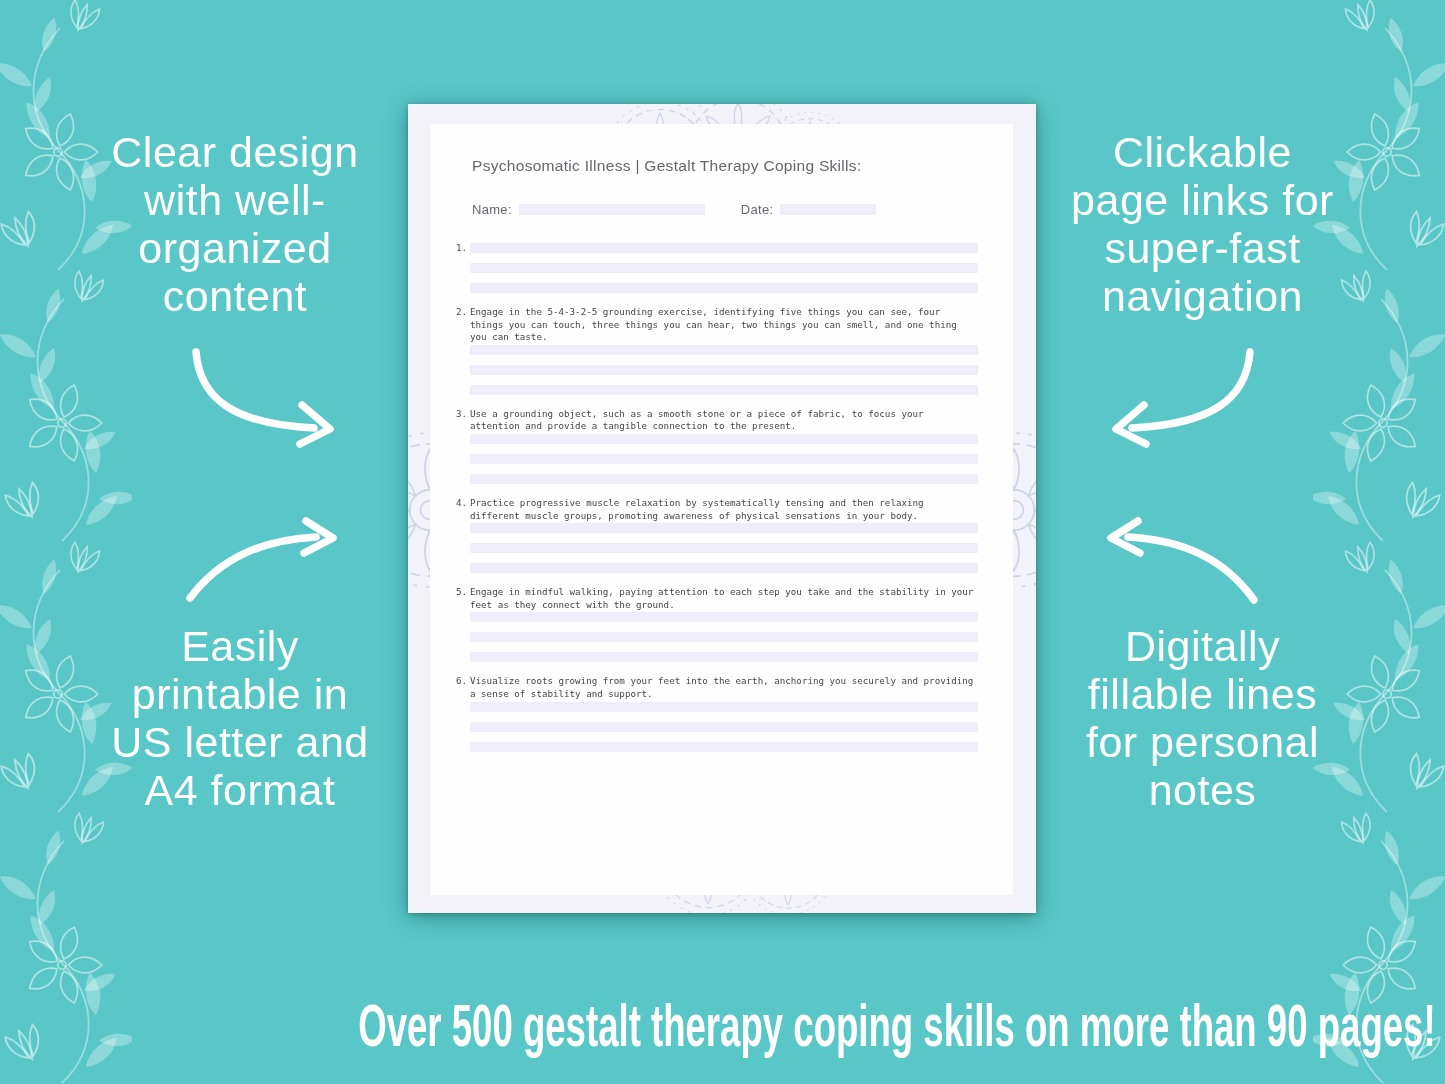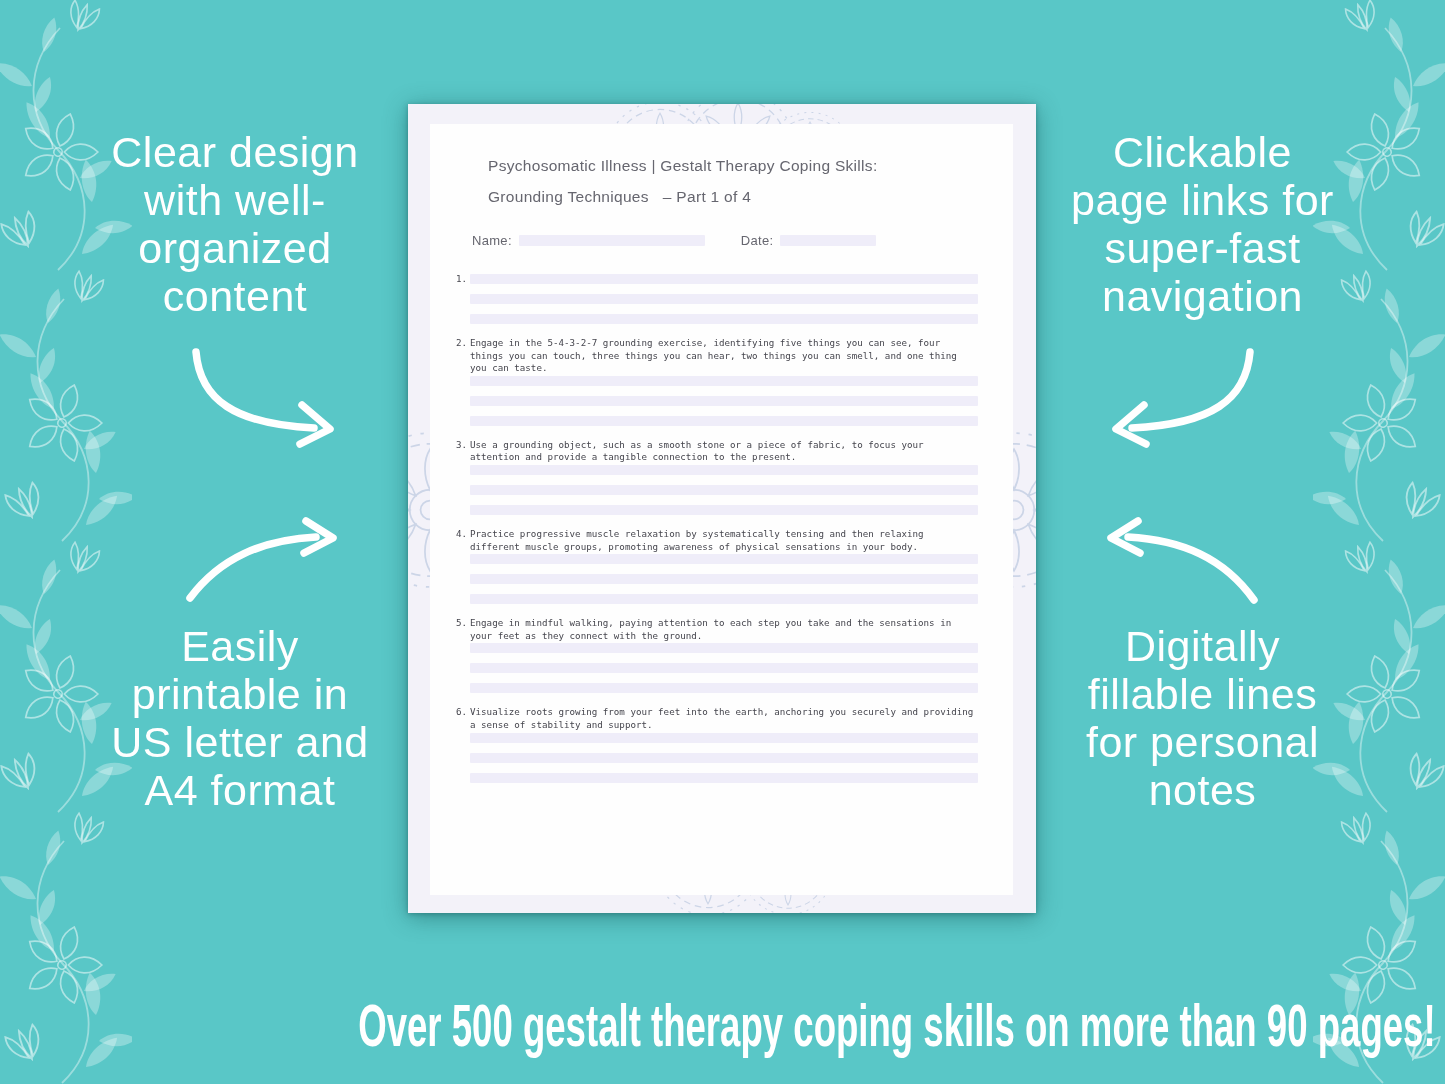--- a/index.html
+++ b/index.html
@@ -36,21 +36,21 @@
     position:absolute; left:408px; top:104px; width:628px; height:809px;
     background:var(--sheet); overflow:hidden;
     box-shadow:0 4px 22px rgba(10,70,70,.45), 0 1px 5px rgba(10,70,70,.35);
   }
   .doc-decor { position:absolute; left:0; top:0; }
   .mandala-stroke { stroke:var(--mandala); fill:none; stroke-width:1.3px; }
   .page {
     position:absolute; left:22px; top:20px; right:23px; bottom:18px;
     background:var(--page); padding:26px 35px 0 26px;
   }
-  .doc-title { margin-left:32px; color:var(--heading_text); font-size:15.5px; line-height:31px; letter-spacing:.3px; }
+  .doc-title { margin-left:16px; color:var(--heading_text); font-size:15.5px; line-height:31px; letter-spacing:.3px; }
   .part { margin-left:14px; }
   .name-row { display:flex; align-items:center; margin:21px 0 0 16px; height:14px; }
   .fld-label { font-size:13px; color:var(--heading_text); letter-spacing:.3px;text-align:center; }
   .fbox { display:inline-block; height:11px; background:var(--field_fill); border-radius:1px; }
   .name-box { width:186px; margin-left:7px; }
   .date-label { margin-left:36px; }
   .date-box { width:96px; margin-left:7px; }
   .items { margin-top:26px; }
   .item { display:flex; margin-bottom:13px; font-family:"DejaVu Sans Mono", monospace; font-size:9.2px; line-height:12.6px; color:var(--body_text); }
   .item-num { width:14px; flex:none; display:block; }
@@ -181,21 +181,20 @@
       <use href="#mandala" transform="translate(402,54) scale(0.8)"></use>
       <use href="#mandala" transform="translate(300,757) scale(0.95)"></use>
       <use href="#mandala" transform="translate(380,765) scale(0.8)"></use>
       <use href="#mandala" transform="translate(22,406) scale(1.35)"></use>
       <use href="#mandala" transform="translate(606,406) scale(1.35)"></use>
     </svg>
 
     <div class="page">
       <div class="doc-title">
         <div>Psychosomatic Illness | Gestalt Therapy Coping Skills:</div>
-        <div><span>Grounding Techniques</span><span class="part">– Part 1 of 4</span></div>
       </div>
 
       <div class="name-row">
         <span class="fld-label">Name:</span>
         <span class="fbox name-box"></span>
         <span class="fld-label date-label">Date:</span>
         <span class="fbox date-box"></span>
       </div>
 
       <div class="items">
@@ -207,21 +206,21 @@
                 <span class="line-bar"></span>
                 <span class="line-bar"></span>
                 <span class="line-bar"></span>
               </span>
             </span>
           </div>
 
           <div class="item">
             <span class="item-num">2.</span>
             <span class="item-body">
-              <span class="item-text">Engage in the 5-4-3-2-7 grounding exercise, identifying five things you can see, four things you can touch, three things you can hear, two things you can smell, and one thing you can taste.</span>
+              <span class="item-text">Engage in the 5-4-3-2-5 grounding exercise, identifying five things you can see, four things you can touch, three things you can hear, two things you can smell, and one thing you can taste.</span>
               <span class="bars">
                 <span class="line-bar"></span>
                 <span class="line-bar"></span>
                 <span class="line-bar"></span>
               </span>
             </span>
           </div>
 
           <div class="item">
             <span class="item-num">3.</span>
@@ -243,21 +242,21 @@
                 <span class="line-bar"></span>
                 <span class="line-bar"></span>
                 <span class="line-bar"></span>
               </span>
             </span>
           </div>
 
           <div class="item">
             <span class="item-num">5.</span>
             <span class="item-body">
-              <span class="item-text">Engage in mindful walking, paying attention to each step you take and the sensations in your feet as they connect with the ground.</span>
+              <span class="item-text">Engage in mindful walking, paying attention to each step you take and the stability in your feet as they connect with the ground.</span>
               <span class="bars">
                 <span class="line-bar"></span>
                 <span class="line-bar"></span>
                 <span class="line-bar"></span>
               </span>
             </span>
           </div>
 
           <div class="item">
             <span class="item-num">6.</span>

